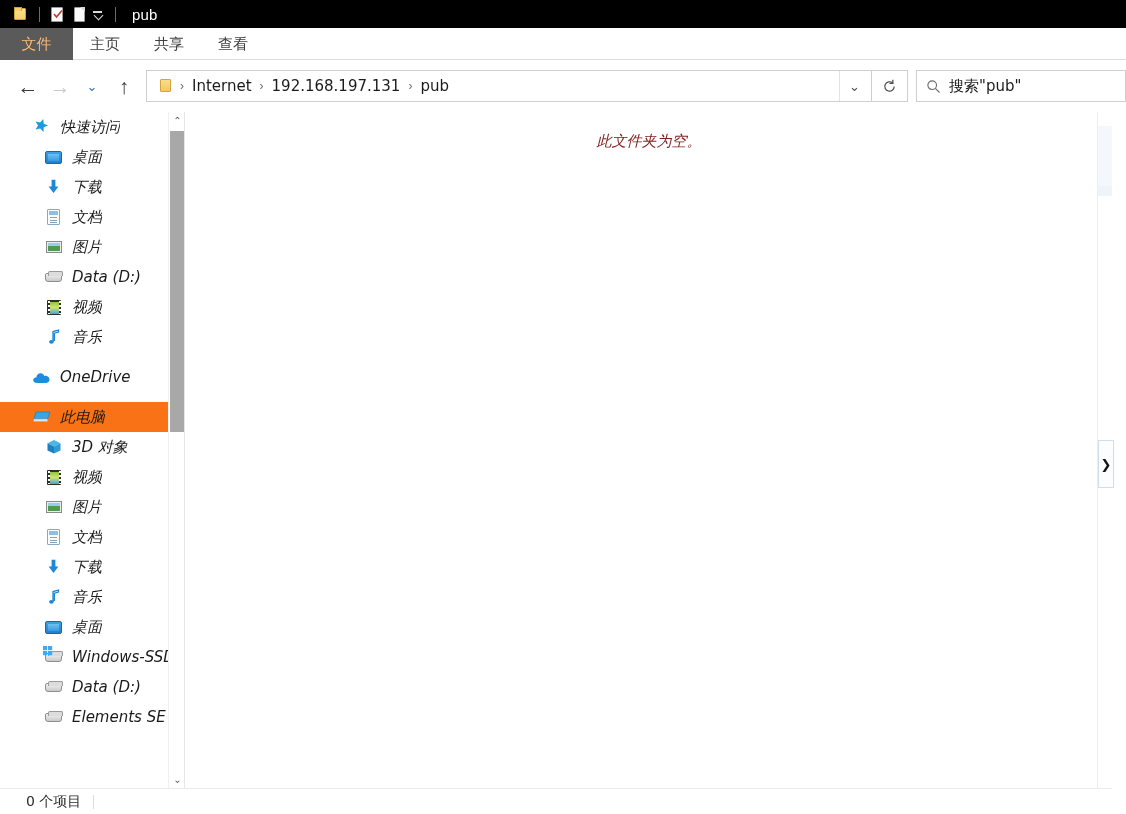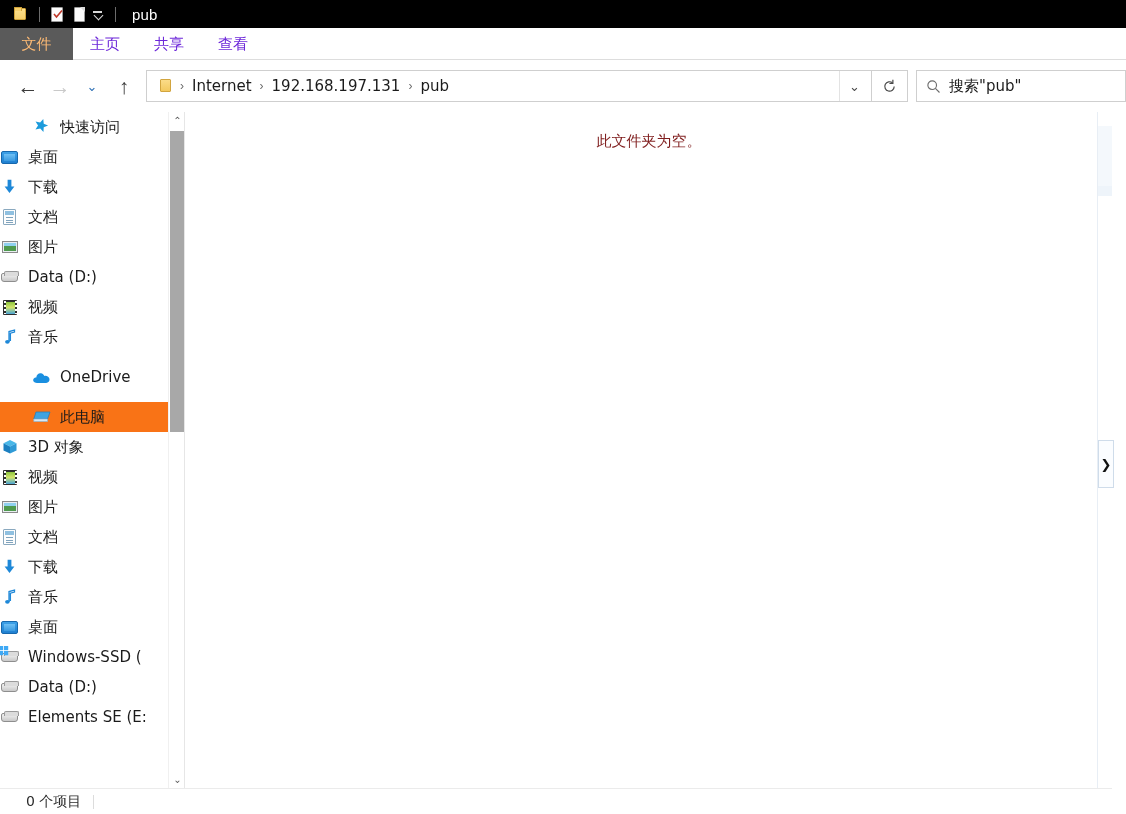--- a/index.html
+++ b/index.html
@@ -76,21 +76,21 @@
 
   
   .ribbon {
     position: absolute; left: 0; top: 28px; width: 1126px; height: 32px;
     background: #ffffff;
     display: flex; align-items: stretch;
     border-bottom: 1px solid #ddd;
   }
   .tab {
     display: flex; align-items: center; justify-content: center;
-    font-size: 15px; color: #6d28d9; height: 32px;
+    font-size: 15px; color: #404040; height: 32px;
     padding: 0 17px; cursor: default;
     font-family: "DejaVu Sans", "Liberation Sans", sans-serif;
   }
   .tab.file {
     background: #5a5a5a; color: #fdba74; min-width: 73px;
   }
 
   
   .navbar {
     position: absolute; left: 0; top: 60px; width: 1126px; height: 52px;
@@ -148,34 +148,35 @@
   .search-ico { width: 32px; display:flex; align-items:center; justify-content:center; }
   .search-ph {
     font-size: 15px; color: #1b1b1b; white-space: nowrap;
     font-family: "DejaVu Sans", "Liberation Sans", sans-serif;
   }
 
   
   .content {
     position: absolute; left: 0; top: 112px; width: 1126px; height: 676px;
     background: #ffffff;
+    font-style: italic;
   }
   .navpane {
     position: absolute; left: 0; top: 0; width: 185px; height: 676px;
     background: #ffffff; overflow: hidden;
   }
   .tree { position: relative; }
   .tree-row {
     display: flex; align-items: center; height: 30px;
     font-size: 15px; color: #1b1b1b; white-space: nowrap;
     font-family: "DejaVu Sans", "Liberation Sans", sans-serif;
   }
   .tree-row.sel { background: #f97316; }
   .tree-row.lvl0 { padding-left: 32px; }
-  .tree-row.lvl1 { }
+  .tree-row.lvl1 { padding-left: 44px; }
   .tree-ico {
     width: 20px; height: 20px; margin-right: 8px; position: relative; flex: 0 0 auto;
   }
   .tree-label { overflow: hidden; }
   .pin {
     position: absolute; right: 0px; top: 7px; width: 16px; height: 16px;
   }
   .tree-row .pinwrap { margin-left: auto; position: relative; width: 28px; height: 30px; flex:0 0 auto;}
   .spacer-row { height: 10px; }
 

